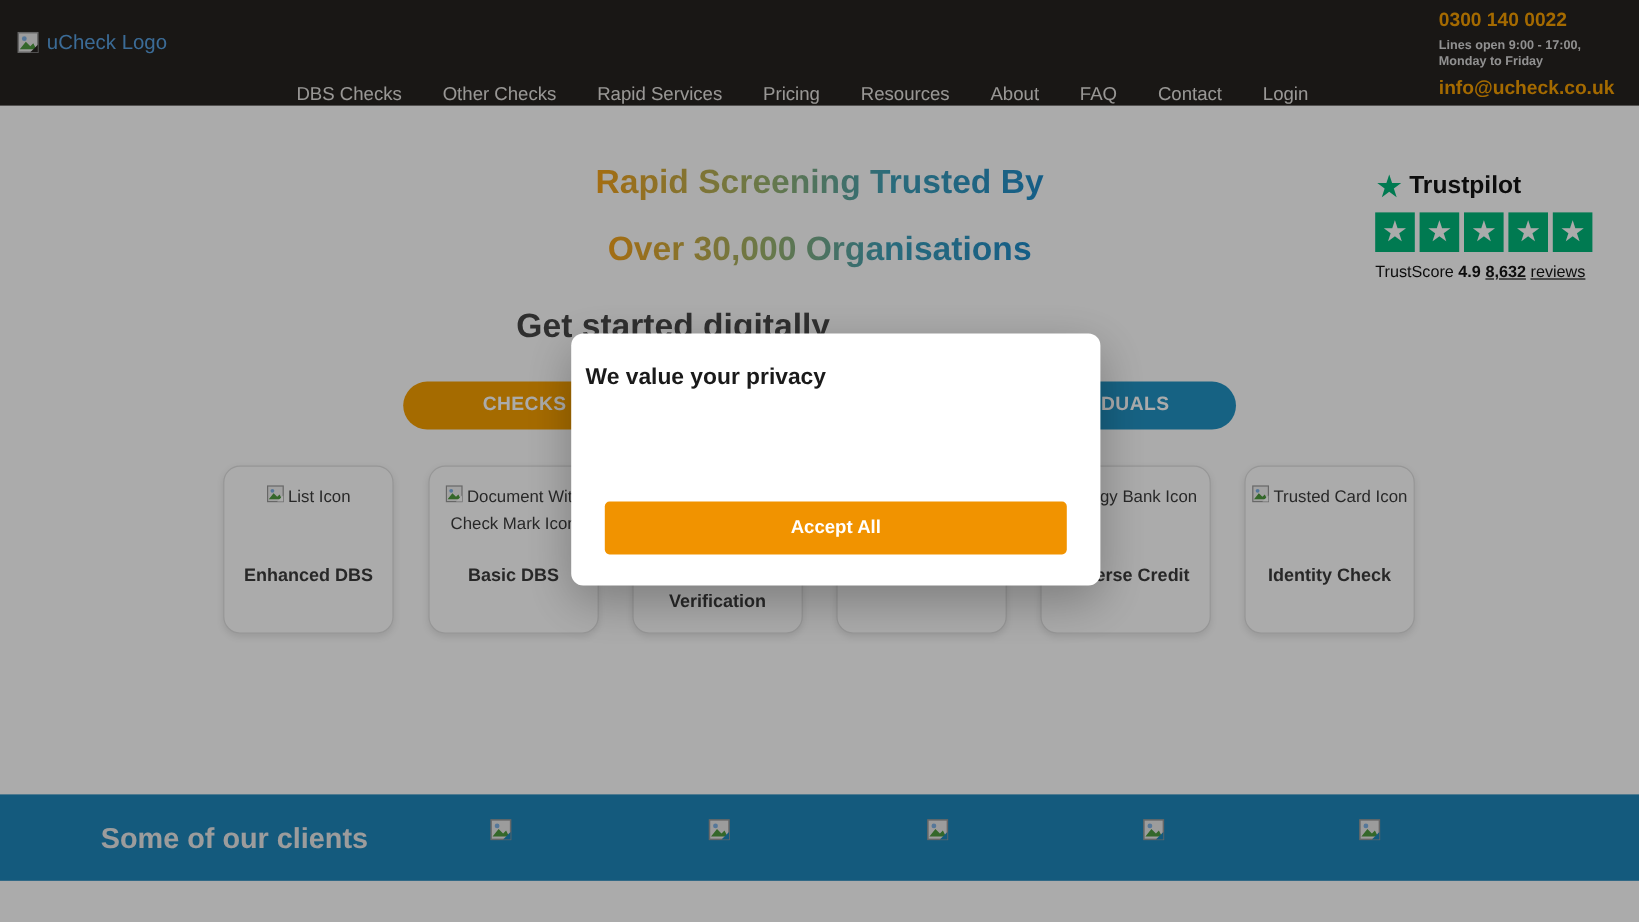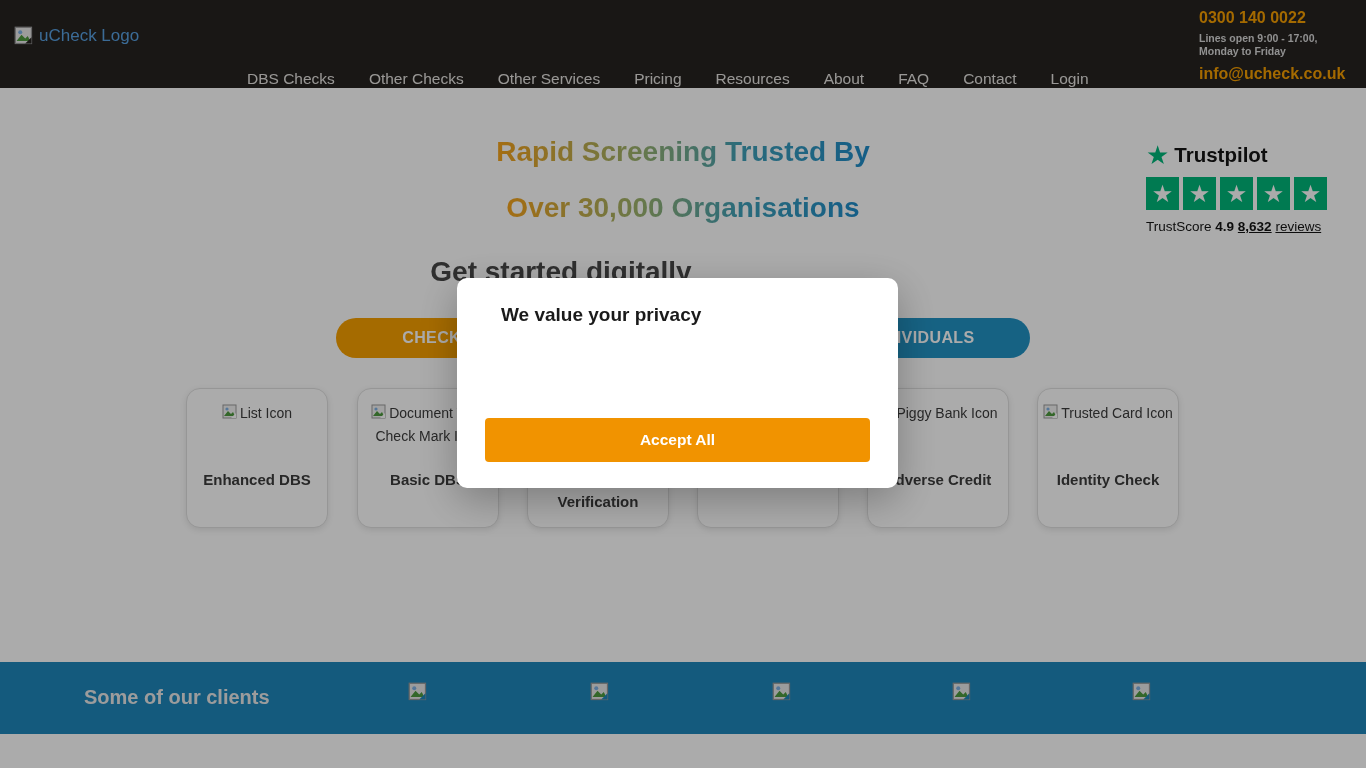--- a/index.html
+++ b/index.html
@@ -45,28 +45,28 @@
     border:1px solid #e0e0e0; border-radius:14px; box-shadow:0 2px 6px rgba(0,0,0,.10); z-index:1; cursor:pointer; }
   .card-1 { left:186px; } .card-2 { left:357px; } .card-3 { left:527px; }
   .card-4 { left:697px; } .card-5 { left:867px; } .card-6 { left:1037px; }
   .card-alt-row { margin-top:14px; padding:0 4px; text-align:center; font-size:14px; color:#3c3c3c; line-height:21px; }
   .broken-img { display:inline-block; vertical-align:-2px; margin-right:2px; }
   .card-label { position:absolute; top:80px; left:0; width:100%; text-align:center; font-size:15px; font-weight:bold; color:#3c3c3c; line-height:22px; }
   .card-label.second-line { top:102px; }
 
   
   .clients-bar { position:absolute; left:0; top:662px; width:1366px; height:72px; background:#1e86bb; z-index:1; }
-  .clients-heading { position:absolute; left:84px; top:24px; color:#e9e9e9; font-size:20px; font-weight:bold; }
+  .clients-heading { position:absolute; left:84px; top:24px; color:#e9e9e9; font-size:24px; font-weight:bold; }
   .client-logo { position:absolute; top:20px; }
   .client-1 { left:408px; } .client-2 { left:590px; } .client-3 { left:772px; } .client-4 { left:952px; } .client-5 { left:1132px; }
 
   
   .dim-overlay { position:fixed; left:0; top:0; width:1366px; height:768px; background:rgba(0,0,0,.33); z-index:10; }
-  .cookie-modal { position:fixed; left:457px; top:278px; width:441px; height:210px; background:#ffffff;
-    border-radius:10px; box-shadow:0 12px 40px rgba(0,0,0,.28); z-index:20; padding:26px 44px; }
+  .cookie-modal { position:fixed; left:476px; top:278px; width:441px; height:210px; background:#ffffff;
+    border-radius:10px; box-shadow:0 12px 40px rgba(0,0,0,.28); z-index:20; padding:26px 12px; }
   .cookie-title { font-size:19px; font-weight:bold; color:#1a1a1a; }
   .cookie-body { margin-top:15px; width:390px; font-size:15px; line-height:24px; color:#3d3d3d; }
   .cookie-buttons { position:absolute; left:28px; right:28px; bottom:26px; display:flex; gap:13px; }
   .btn-customise { flex:1.05; height:44px; background:#ffffff; border:2px solid #2596d1; color:#2596d1;
     border-radius:4px; font-size:15.5px; display:flex; align-items:center; justify-content:center; cursor:pointer; }
   .btn-accept { flex:1; height:44px; background:#f19300; border:none; color:#ffffff; font-weight:bold;
     border-radius:4px; font-size:15.5px; display:flex; align-items:center; justify-content:center; cursor:pointer; }
 </style>
 </head>
 <body>
@@ -79,21 +79,21 @@
           <circle cx="5" cy="5" r="1.6" fill="#7fb2e5"></circle>
           <path d="M2 12 L6 7 L9 10 L11 8 L13 12 Z" fill="#4e9a3f"></path>
           <path d="M14 9 L14 14 L9 14 Z" fill="#262320"></path>
         </svg>
     </span>
     <span class="logo-alt">uCheck Logo</span>
   </div>
   <nav class="main-nav">
     <span class="nav-item">DBS Checks</span>
     <span class="nav-item">Other Checks</span>
-    <span class="nav-item">Other Services</span>
+    <span class="nav-item">Rapid Services</span>
     <span class="nav-item">Pricing</span>
     <span class="nav-item">Resources</span>
     <span class="nav-item">About</span>
     <span class="nav-item">FAQ</span>
     <span class="nav-item">Contact</span>
     <span class="nav-item">Login</span>
   </nav>
   <div class="header-contact">
     <div class="header-phone">0300 140 0022</div>
     <div class="header-hours">

